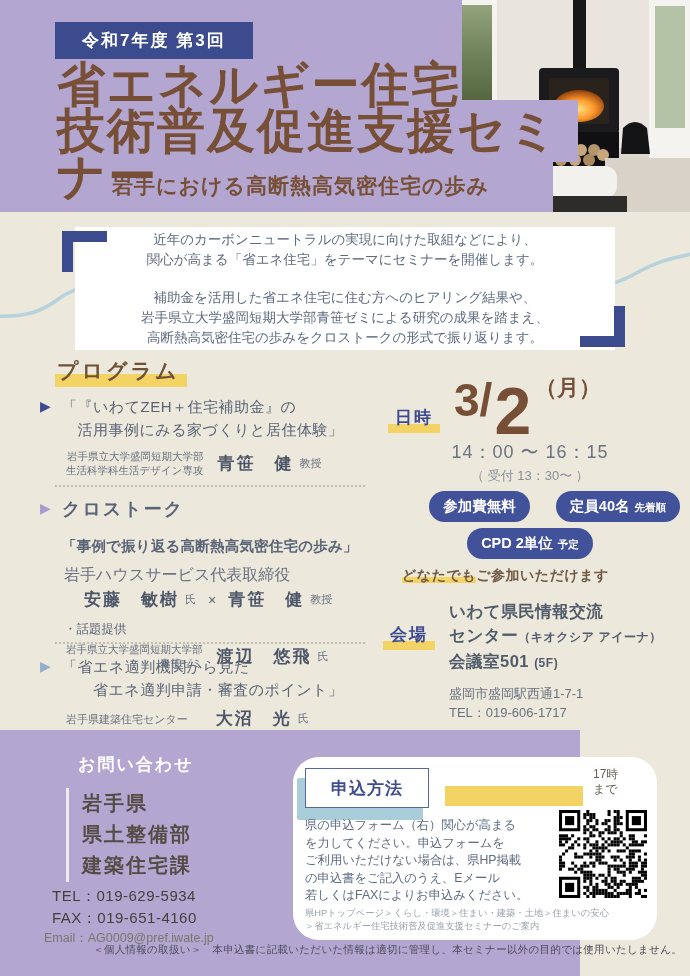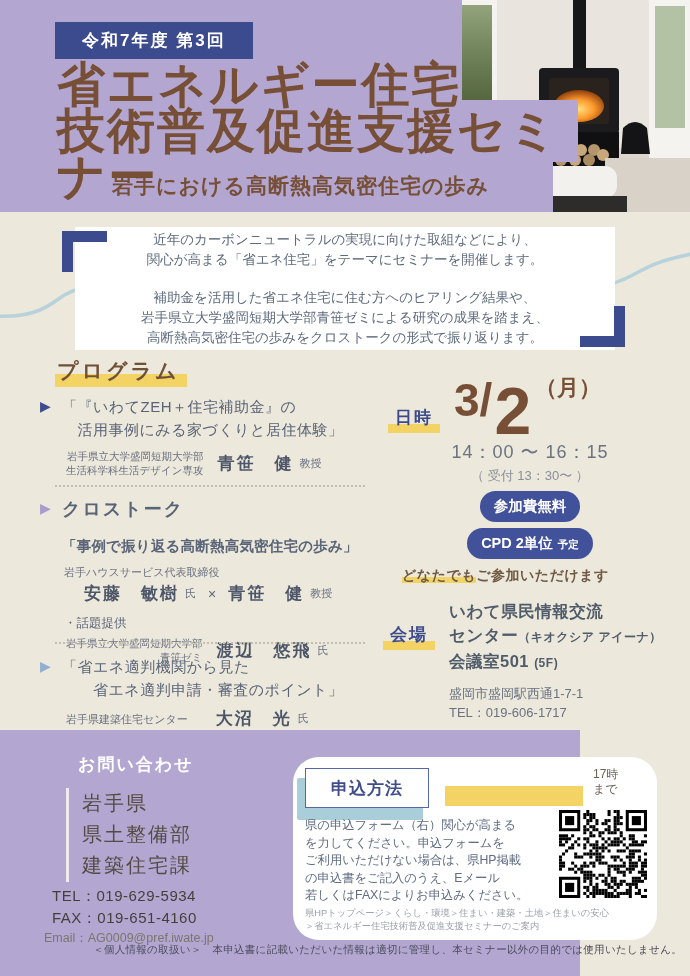--- a/index.html
+++ b/index.html
@@ -69,41 +69,41 @@
     display:inline-block;color:#3c4b8d;font-weight:bold;font-size:17px;letter-spacing:2px;
     background:linear-gradient(to top,#f2d364 32%,transparent 32%);padding:2px 7px 4px 7px;
   }
   .date-row{position:absolute;left:8px;top:18px;display:flex;align-items:flex-start;}
   .date-tag{align-self:center;margin-top:14px;}
   .d-big1{font-size:46px;font-weight:bold;color:#774f36;margin-left:14px;}
   .d-big2{font-size:66px;font-weight:bold;color:#774f36;margin-left:2px;}
   .d-week{font-size:22px;font-weight:bold;color:#774f36;margin-left:4px;}
   .time{position:absolute;left:0;top:85px;width:300px;text-align:center;font-size:18px;color:#6b7280;letter-spacing:1px;}
   .reception{position:absolute;left:0;top:112px;width:300px;text-align:center;font-size:13px;color:#8a8f9a;}
-  .pill-row{position:absolute;left:0;top:136px;width:300px;display:flex;justify-content:center;gap:26px;}
+  .pill-row{position:absolute;left:0;top:136px;width:300px;display:flex;justify-content:flex-end;gap:26px;}
   .pill-row2{position:absolute;left:0;top:173px;width:300px;display:flex;justify-content:center;}
   .pill{
     background:#42529a;color:#fff;border-radius:17px;padding:6px 14px;
     font-size:14.5px;font-weight:bold;display:inline-flex;align-items:baseline;gap:5px;white-space:nowrap;
   }
   .pill small{font-size:10.5px;font-weight:bold;}
   .open-note{position:absolute;left:22px;top:212px;font-size:14px;font-weight:bold;color:#6f5a44;letter-spacing:0.5px;}
   .hl{background:linear-gradient(to top,#f2d364 38%,transparent 38%);}
   .venue-row{position:absolute;left:3px;top:244px;display:flex;}
   .venue-tag{align-self:flex-start;margin-top:22px;}
   .venue-text{margin-left:14px;color:#515c6b;}
   .v-line{font-size:16.5px;font-weight:bold;line-height:24px;letter-spacing:0.5px;}
   .v-small{font-size:12px;font-weight:bold;}
   .v-addr{margin-top:9px;font-size:13px;line-height:19px;color:#6a7280;white-space:pre-line;}
 
   
   .footer{position:absolute;left:0;top:730px;width:580px;height:246px;background:#b3a7d2;}
   .contact-h{position:absolute;left:78px;top:23px;color:#ffffff;font-size:17px;font-weight:bold;letter-spacing:2px;}
   .contact-line{position:absolute;left:66px;top:58px;width:3px;height:94px;background:rgba(250,248,243,0.85);}
-  .contact-org{position:absolute;left:82px;top:58px;font-size:20px;font-weight:normal;color:#544c44;line-height:31px;letter-spacing:2px;white-space:pre-line;}
+  .contact-org{position:absolute;left:82px;top:58px;font-size:20px;font-weight:bold;color:#544c44;line-height:31px;letter-spacing:2px;white-space:pre-line;}
   .contact-tel{position:absolute;left:52px;top:155px;font-size:15px;color:#463f39;line-height:22px;white-space:pre-line;letter-spacing:0.5px;}
   .contact-email{position:absolute;left:44px;top:200px;font-size:12.5px;color:#7d756d;}
 
   .apply-card{position:absolute;left:293px;top:27px;width:364px;height:183px;background:#ffffff;border-radius:26px;}
   .method-shadow{position:absolute;left:4px;top:21px;width:126px;height:42px;background:#a9ced9;border-radius:2px;}
   .method-box{
     position:absolute;left:12px;top:11px;width:122px;height:38px;background:#fff;
     border:1.5px solid #5668a4;display:flex;align-items:center;justify-content:center;
     color:#3f4d8c;font-size:17px;font-weight:bold;letter-spacing:1px;
   }
@@ -202,21 +202,21 @@
         <span class="spk-name">青笹　健</span>
         <span class="spk-suffix">教授</span>
       </div>
     </div>
     <div class="divider" style="top:130px;"></div>
 
     <div class="p-item" style="top:142px;">
       <span class="p-arrow" style="color:#a89cce;">▶</span>
       <div class="p-title2">クロストーク</div>
       <div class="p-sub">「事例で振り返る高断熱高気密住宅の歩み」</div>
-      <div class="topic" style="margin-top:9px;font-size:11px;color:#6a7080;">岩手ハウスサービス代表取締役</div>
+      <div class="topic" style="margin-top:9px;font-size:16px;color:#6a7080;">岩手ハウスサービス代表取締役</div>
       <div class="spk-row" style="margin-top:2px;margin-left:44px;">
         <span class="spk-name" style="margin-left:0;">安藤　敏樹</span>
         <span class="spk-suffix">氏</span>
         <span class="cross">×</span>
         <span class="spk-name" style="margin-left:0;">青笹　健</span>
         <span class="spk-suffix">教授</span>
       </div>
       <div class="topic">・話題提供</div>
       <div class="spk-row" style="margin-top:4px;">
         <span class="affil affil-r">岩手県立大学盛岡短期大学部
@@ -244,20 +244,24 @@
       <span class="tag date-tag">日時</span>
       <span class="d-big1">3/</span>
       <span class="d-big2">2</span>
       <span class="d-week">（月）</span>
     </div>
     <div class="time">14：00 〜 16：15</div>
     <div class="reception">（ 受付 13：30〜 ）</div>
     <div class="pill-row">
       <span class="pill">
         <span>参加費無料</span>
+      </span>
+      <span class="pill">
+        <span>定員40名</span>
+        <small>先着順</small>
       </span>
     </div>
     <div class="pill-row2">
       <span class="pill">
         <span>CPD 2単位</span>
         <small>予定</small>
       </span>
     </div>
     <div class="open-note">
       <span class="hl">どなたでも</span><span>ご参加いただけます</span>

